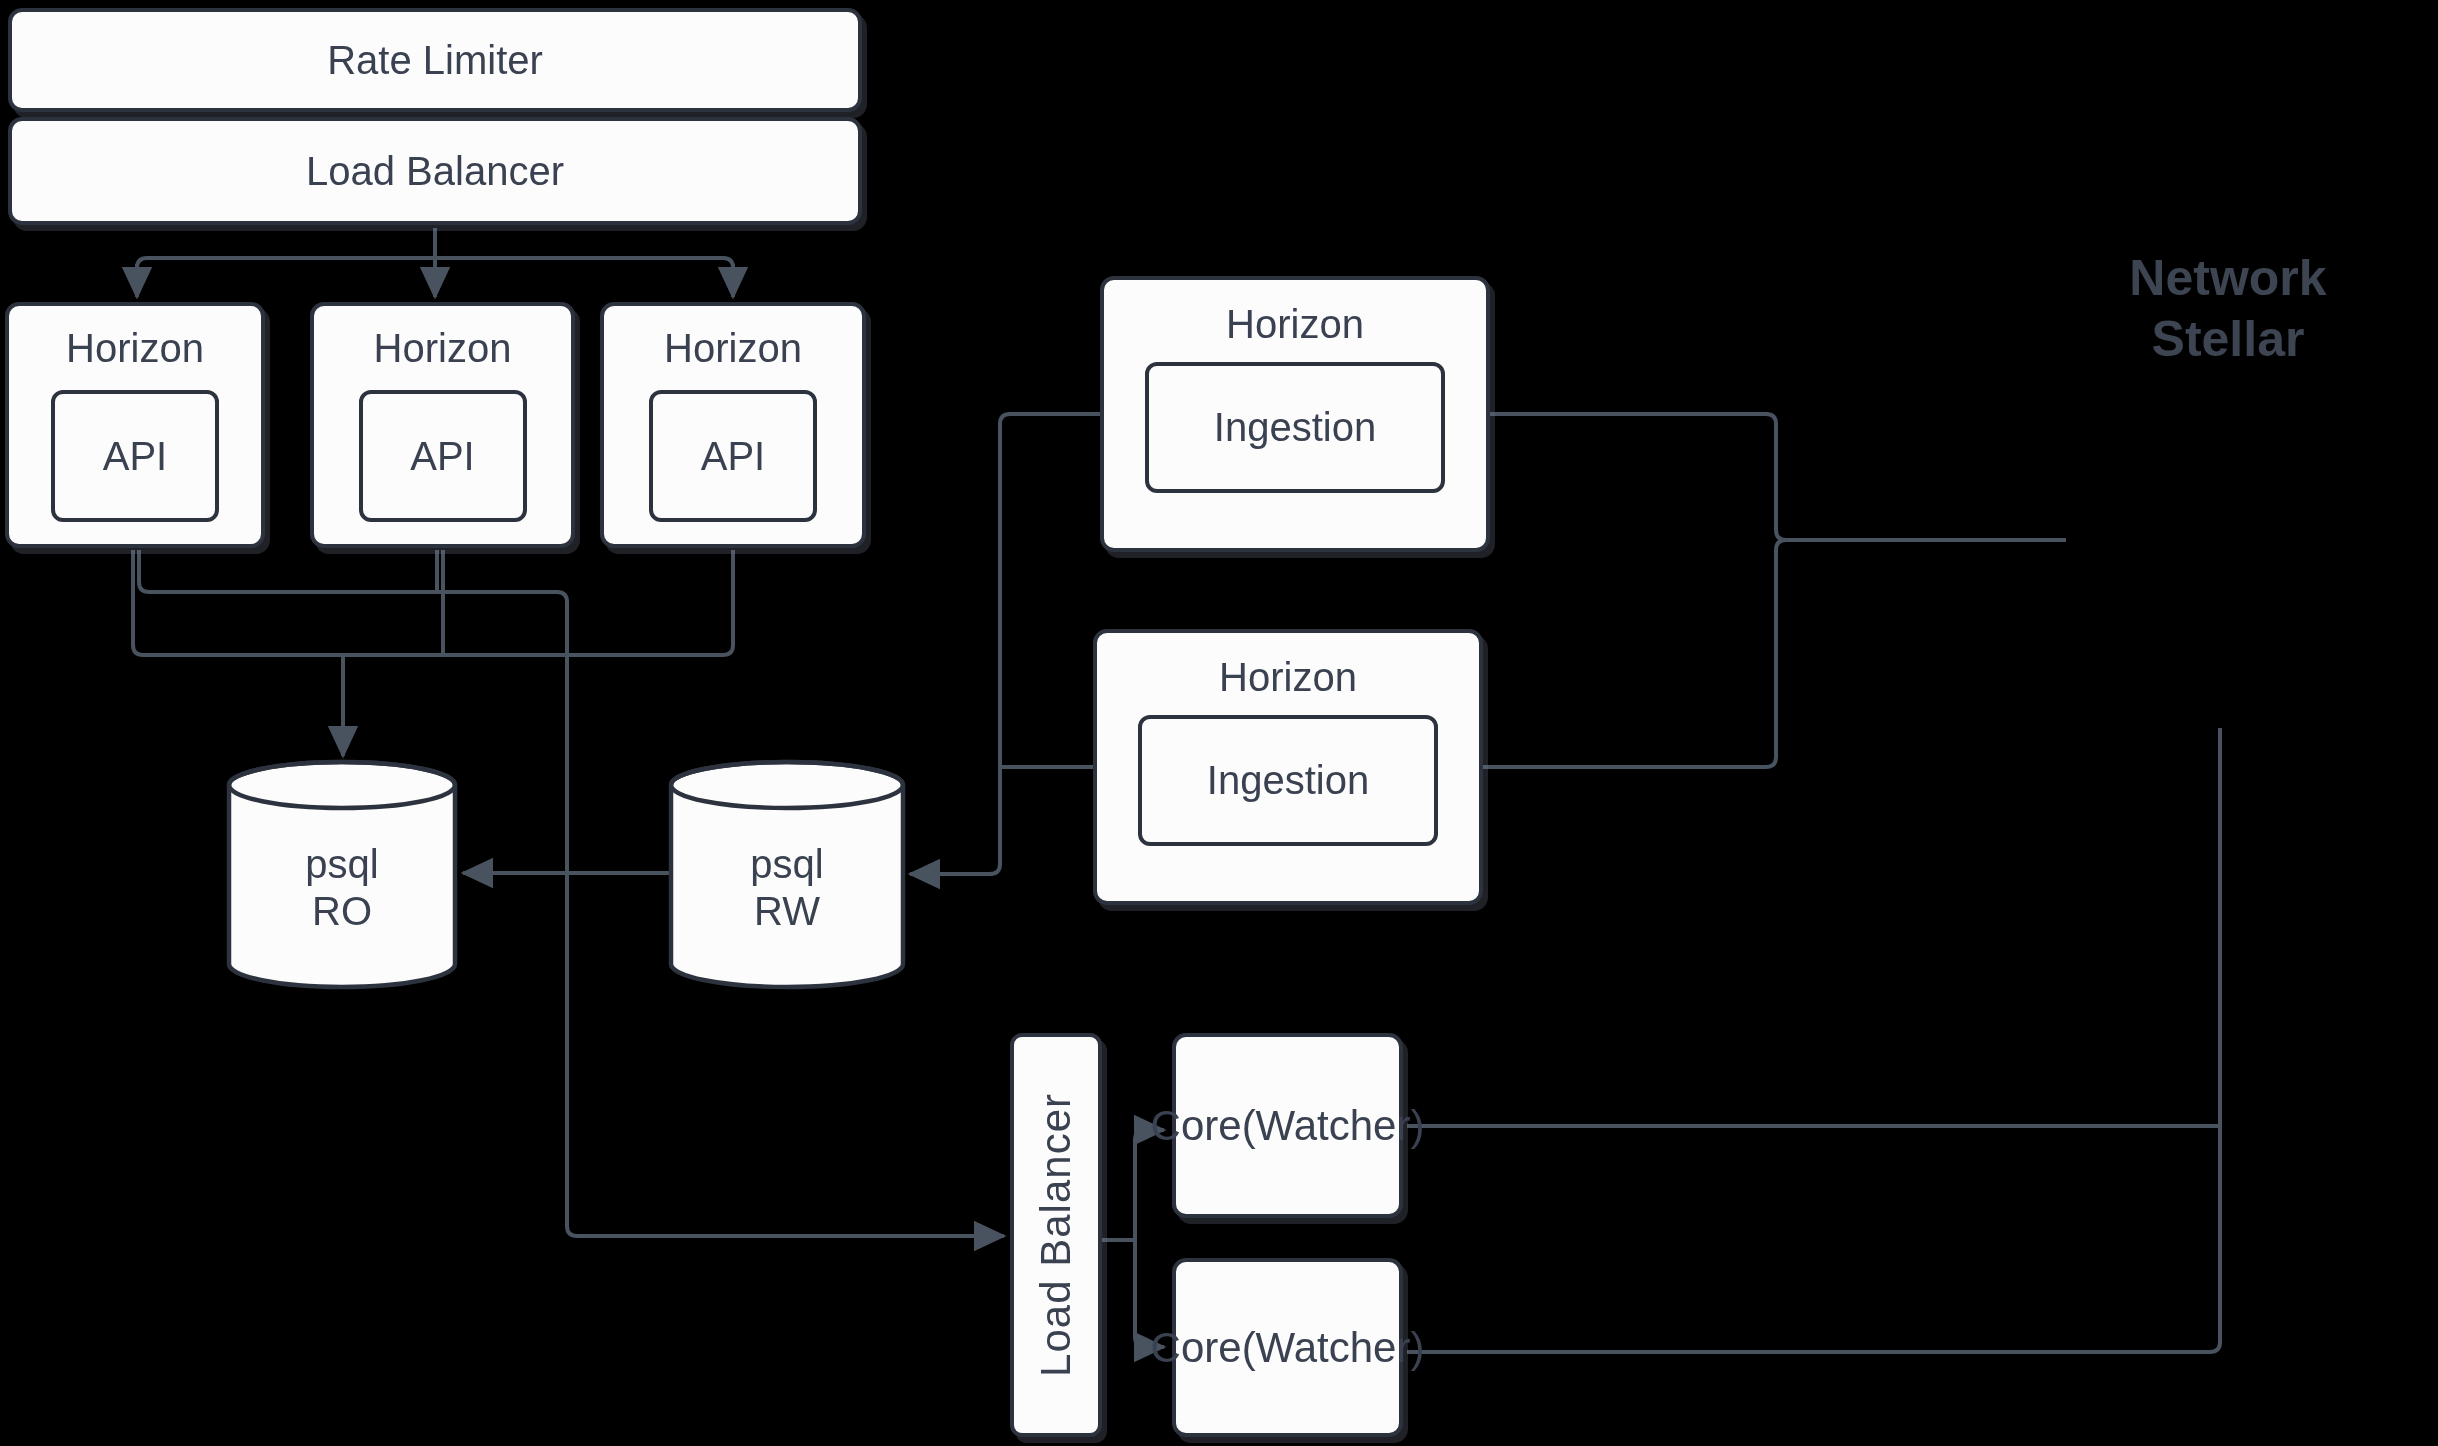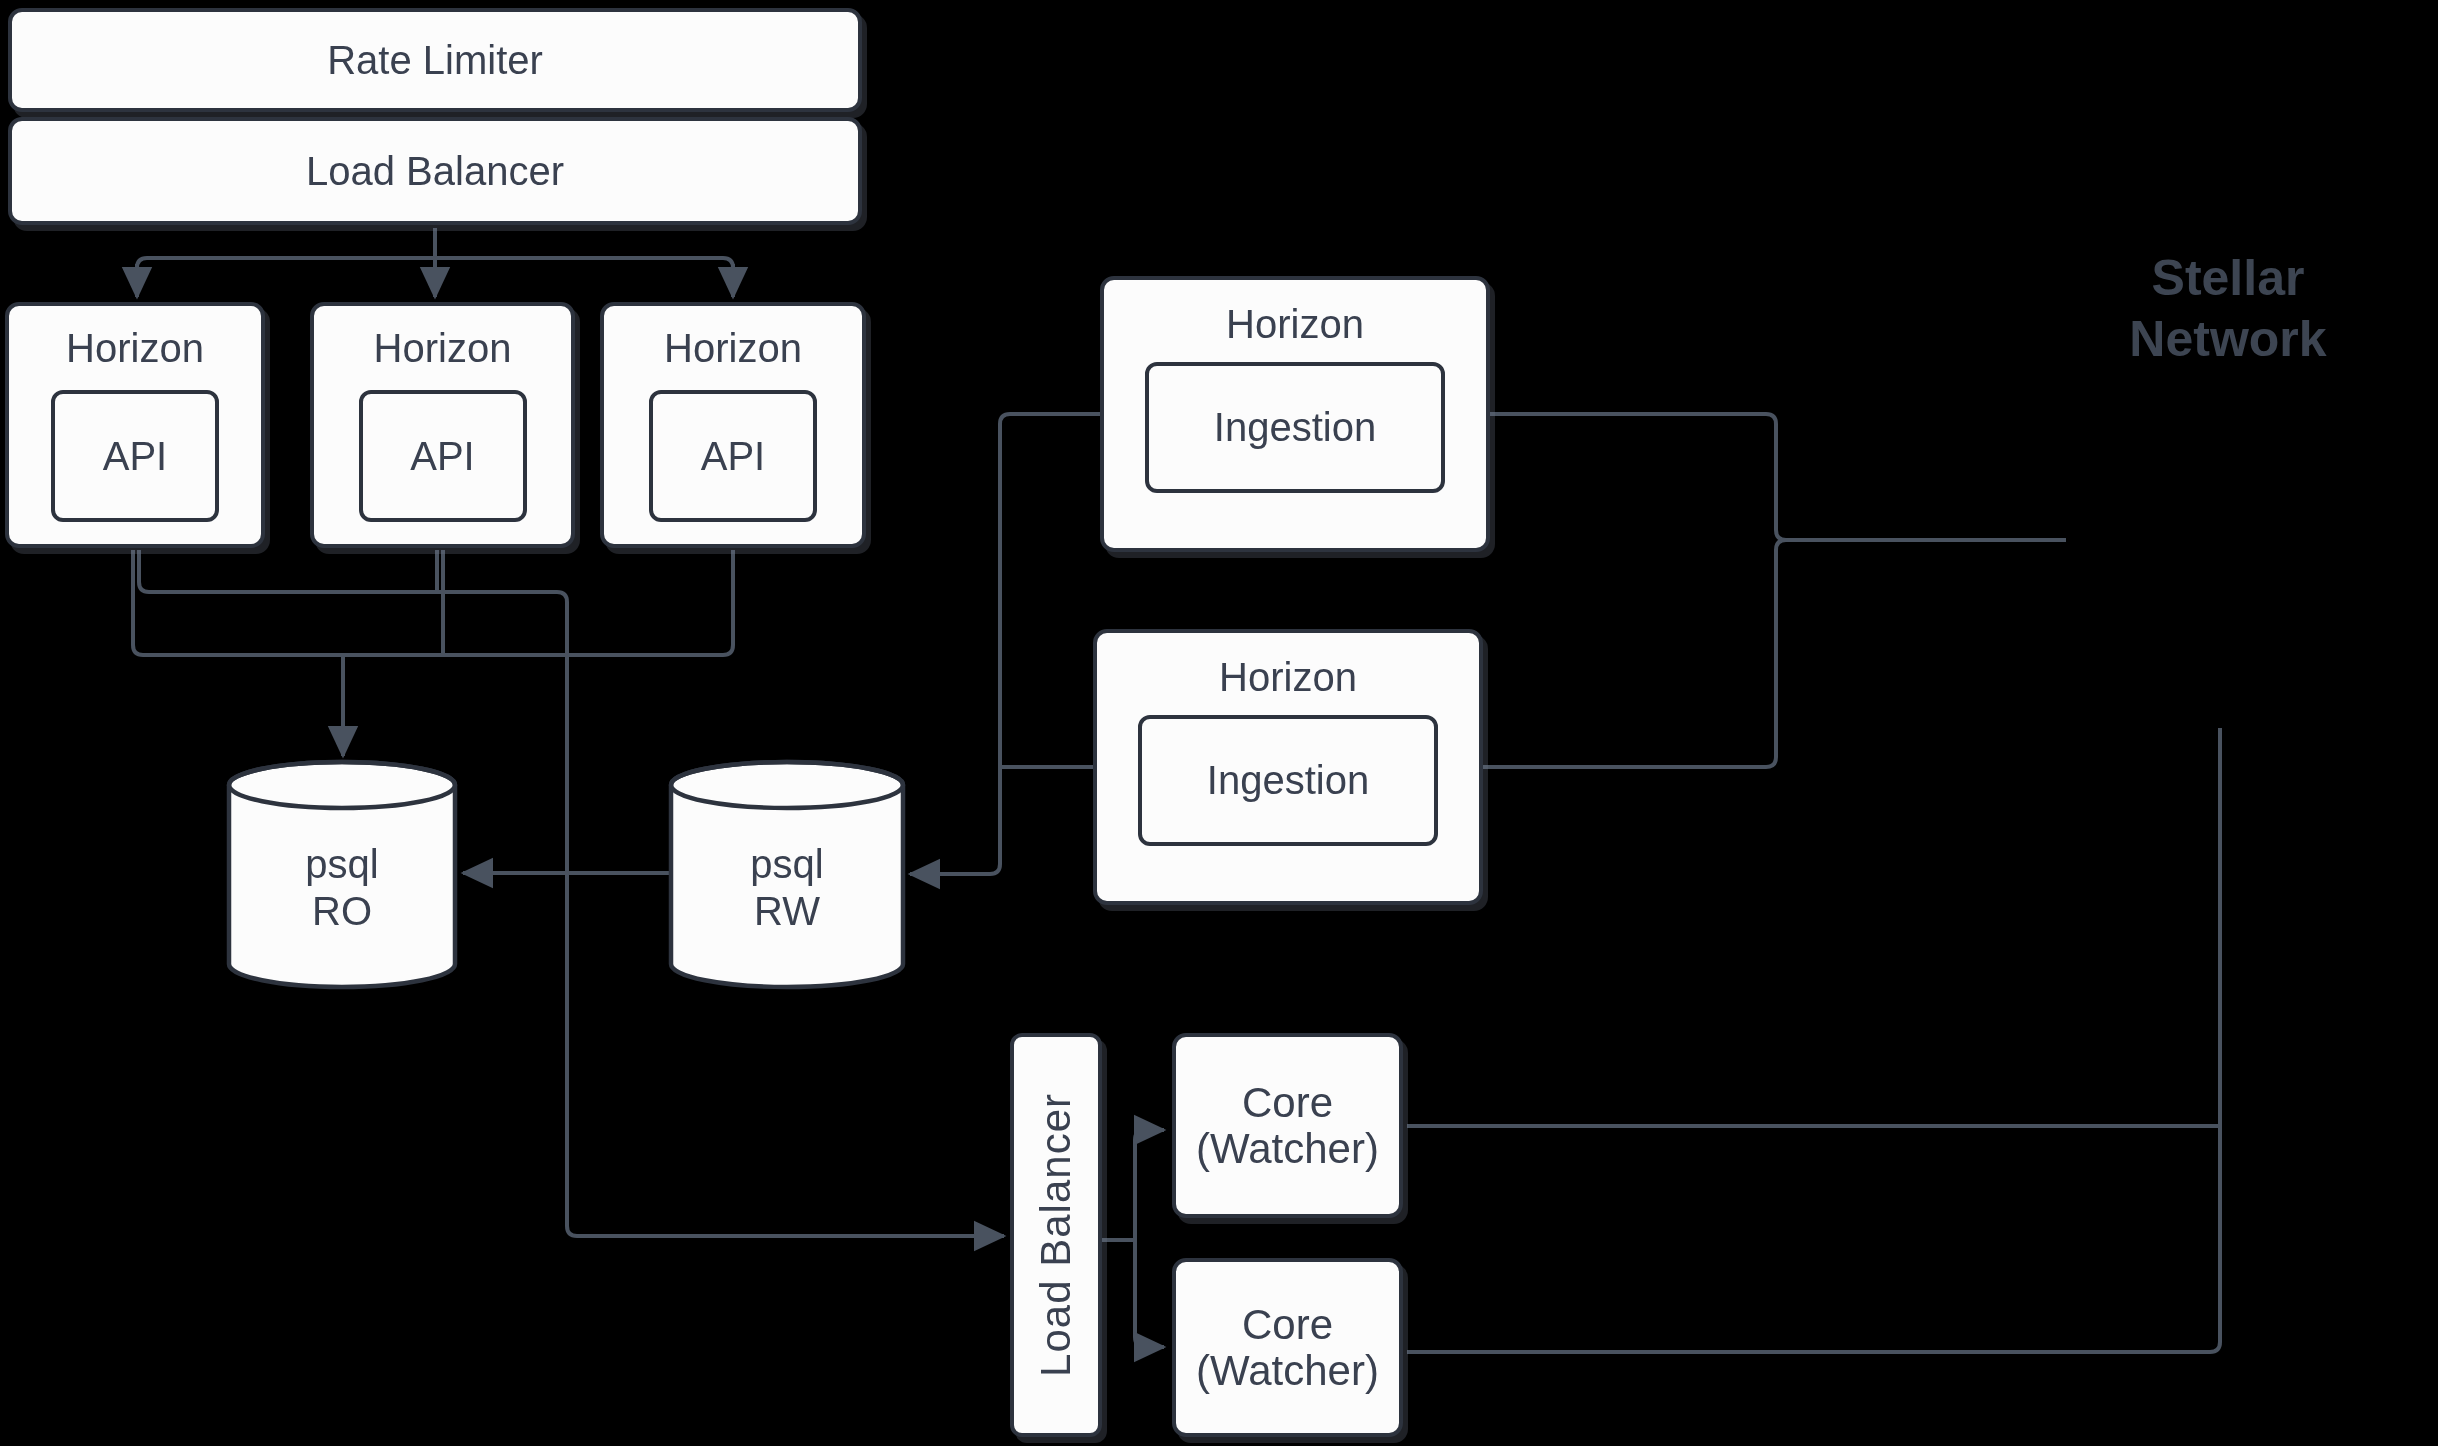--- a/index.html
+++ b/index.html
@@ -33,21 +33,21 @@
     position:absolute;background:var(--fill);border:4px solid var(--border);
     border-radius:12px;box-sizing:border-box;box-shadow:none;
     display:flex;align-items:center;justify-content:center;
     font-size:40px;color:var(--text);
   }
   .cyl-label{
     position:absolute;display:flex;flex-direction:column;align-items:center;justify-content:center;
     font-size:40px;line-height:47px;color:var(--text);padding-top:26px;box-sizing:border-box;
   }
   .two-line{
-    display:flex;flex-direction:column;align-items:center;justify-content:center;
+    display:flex;flex-direction:row;align-items:center;justify-content:center;
     font-size:42px;line-height:46px;color:var(--text);
   }
   .vertical-text{
     writing-mode:vertical-rl;transform:rotate(180deg);
     font-size:42px;letter-spacing:1px;color:var(--text);
   }
   .stellar{
     position:absolute;left:2063px;top:248px;width:330px;
     font-weight:700;font-size:50px;line-height:61px;text-align:center;color:var(--label);
   }
@@ -181,17 +181,17 @@
     </div>
   </div>
   <div class="node core2 center-label">
     <div class="two-line">
       <span>Core</span>
       <span>(Watcher)</span>
     </div>
   </div>
 
   <div class="stellar">
+    <div>Network</div>
     <div>Stellar</div>
-    <div>Network</div>
   </div>
 
 </div>
 
 </body></html>

